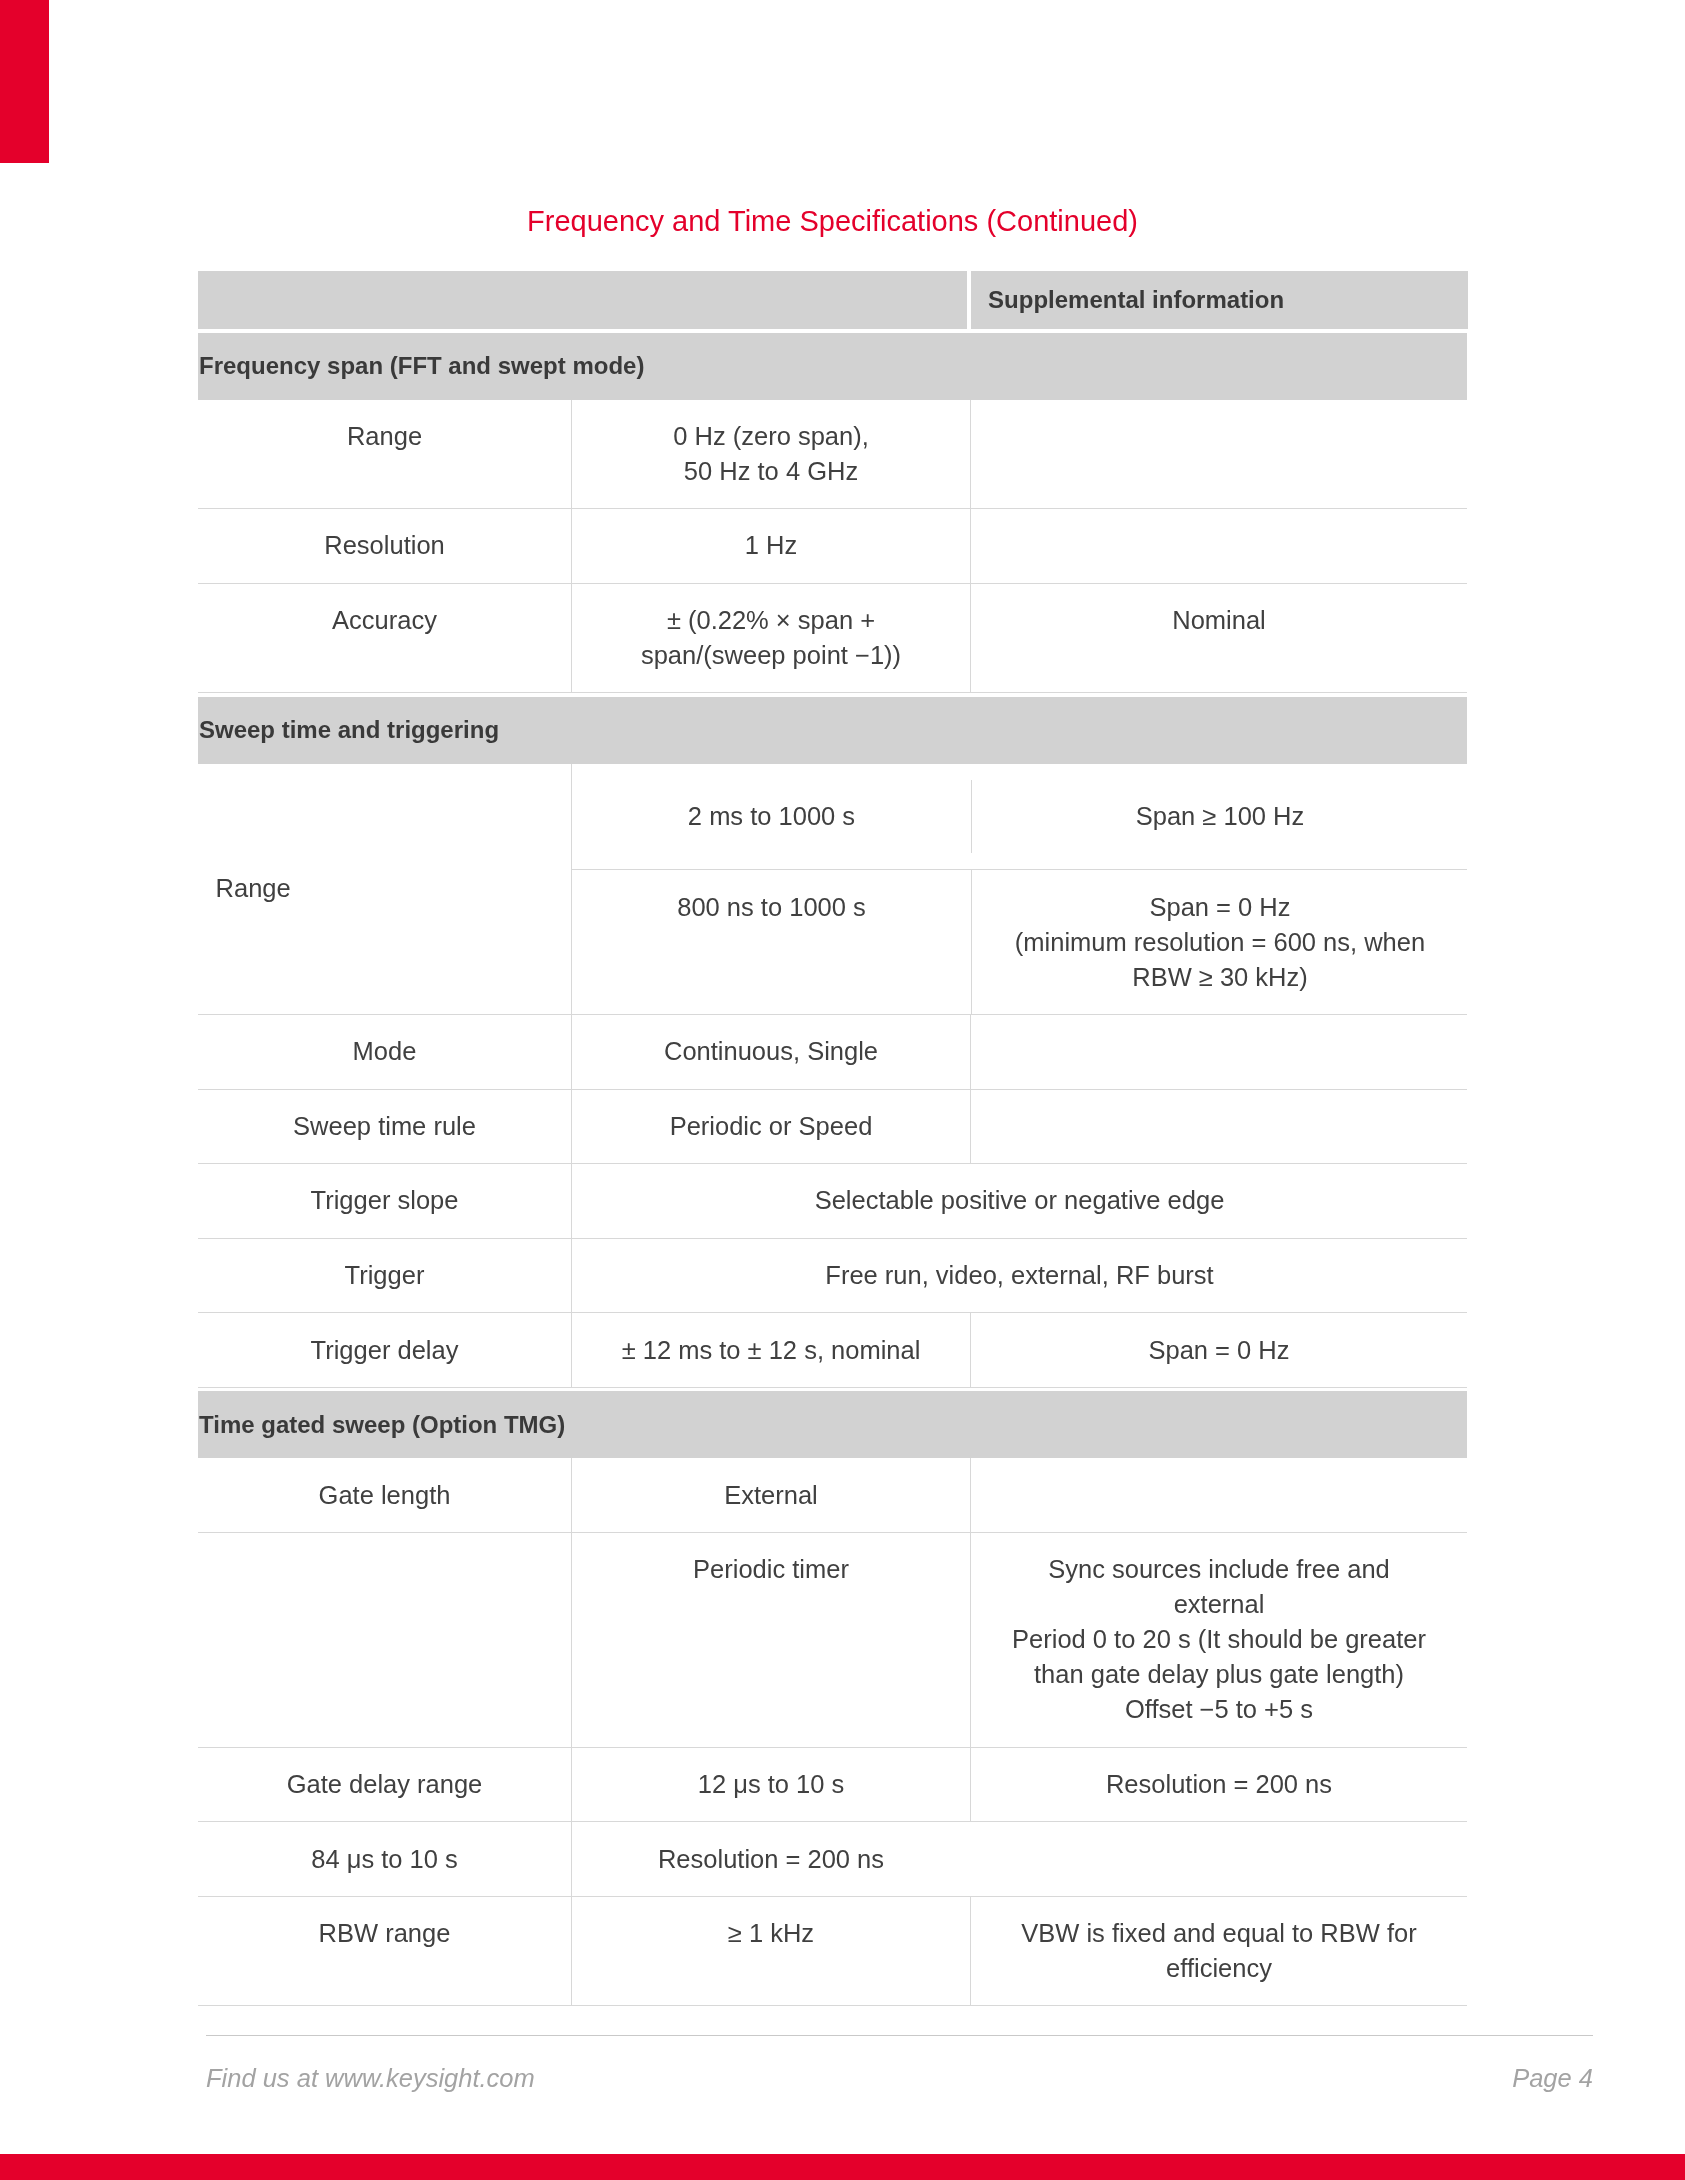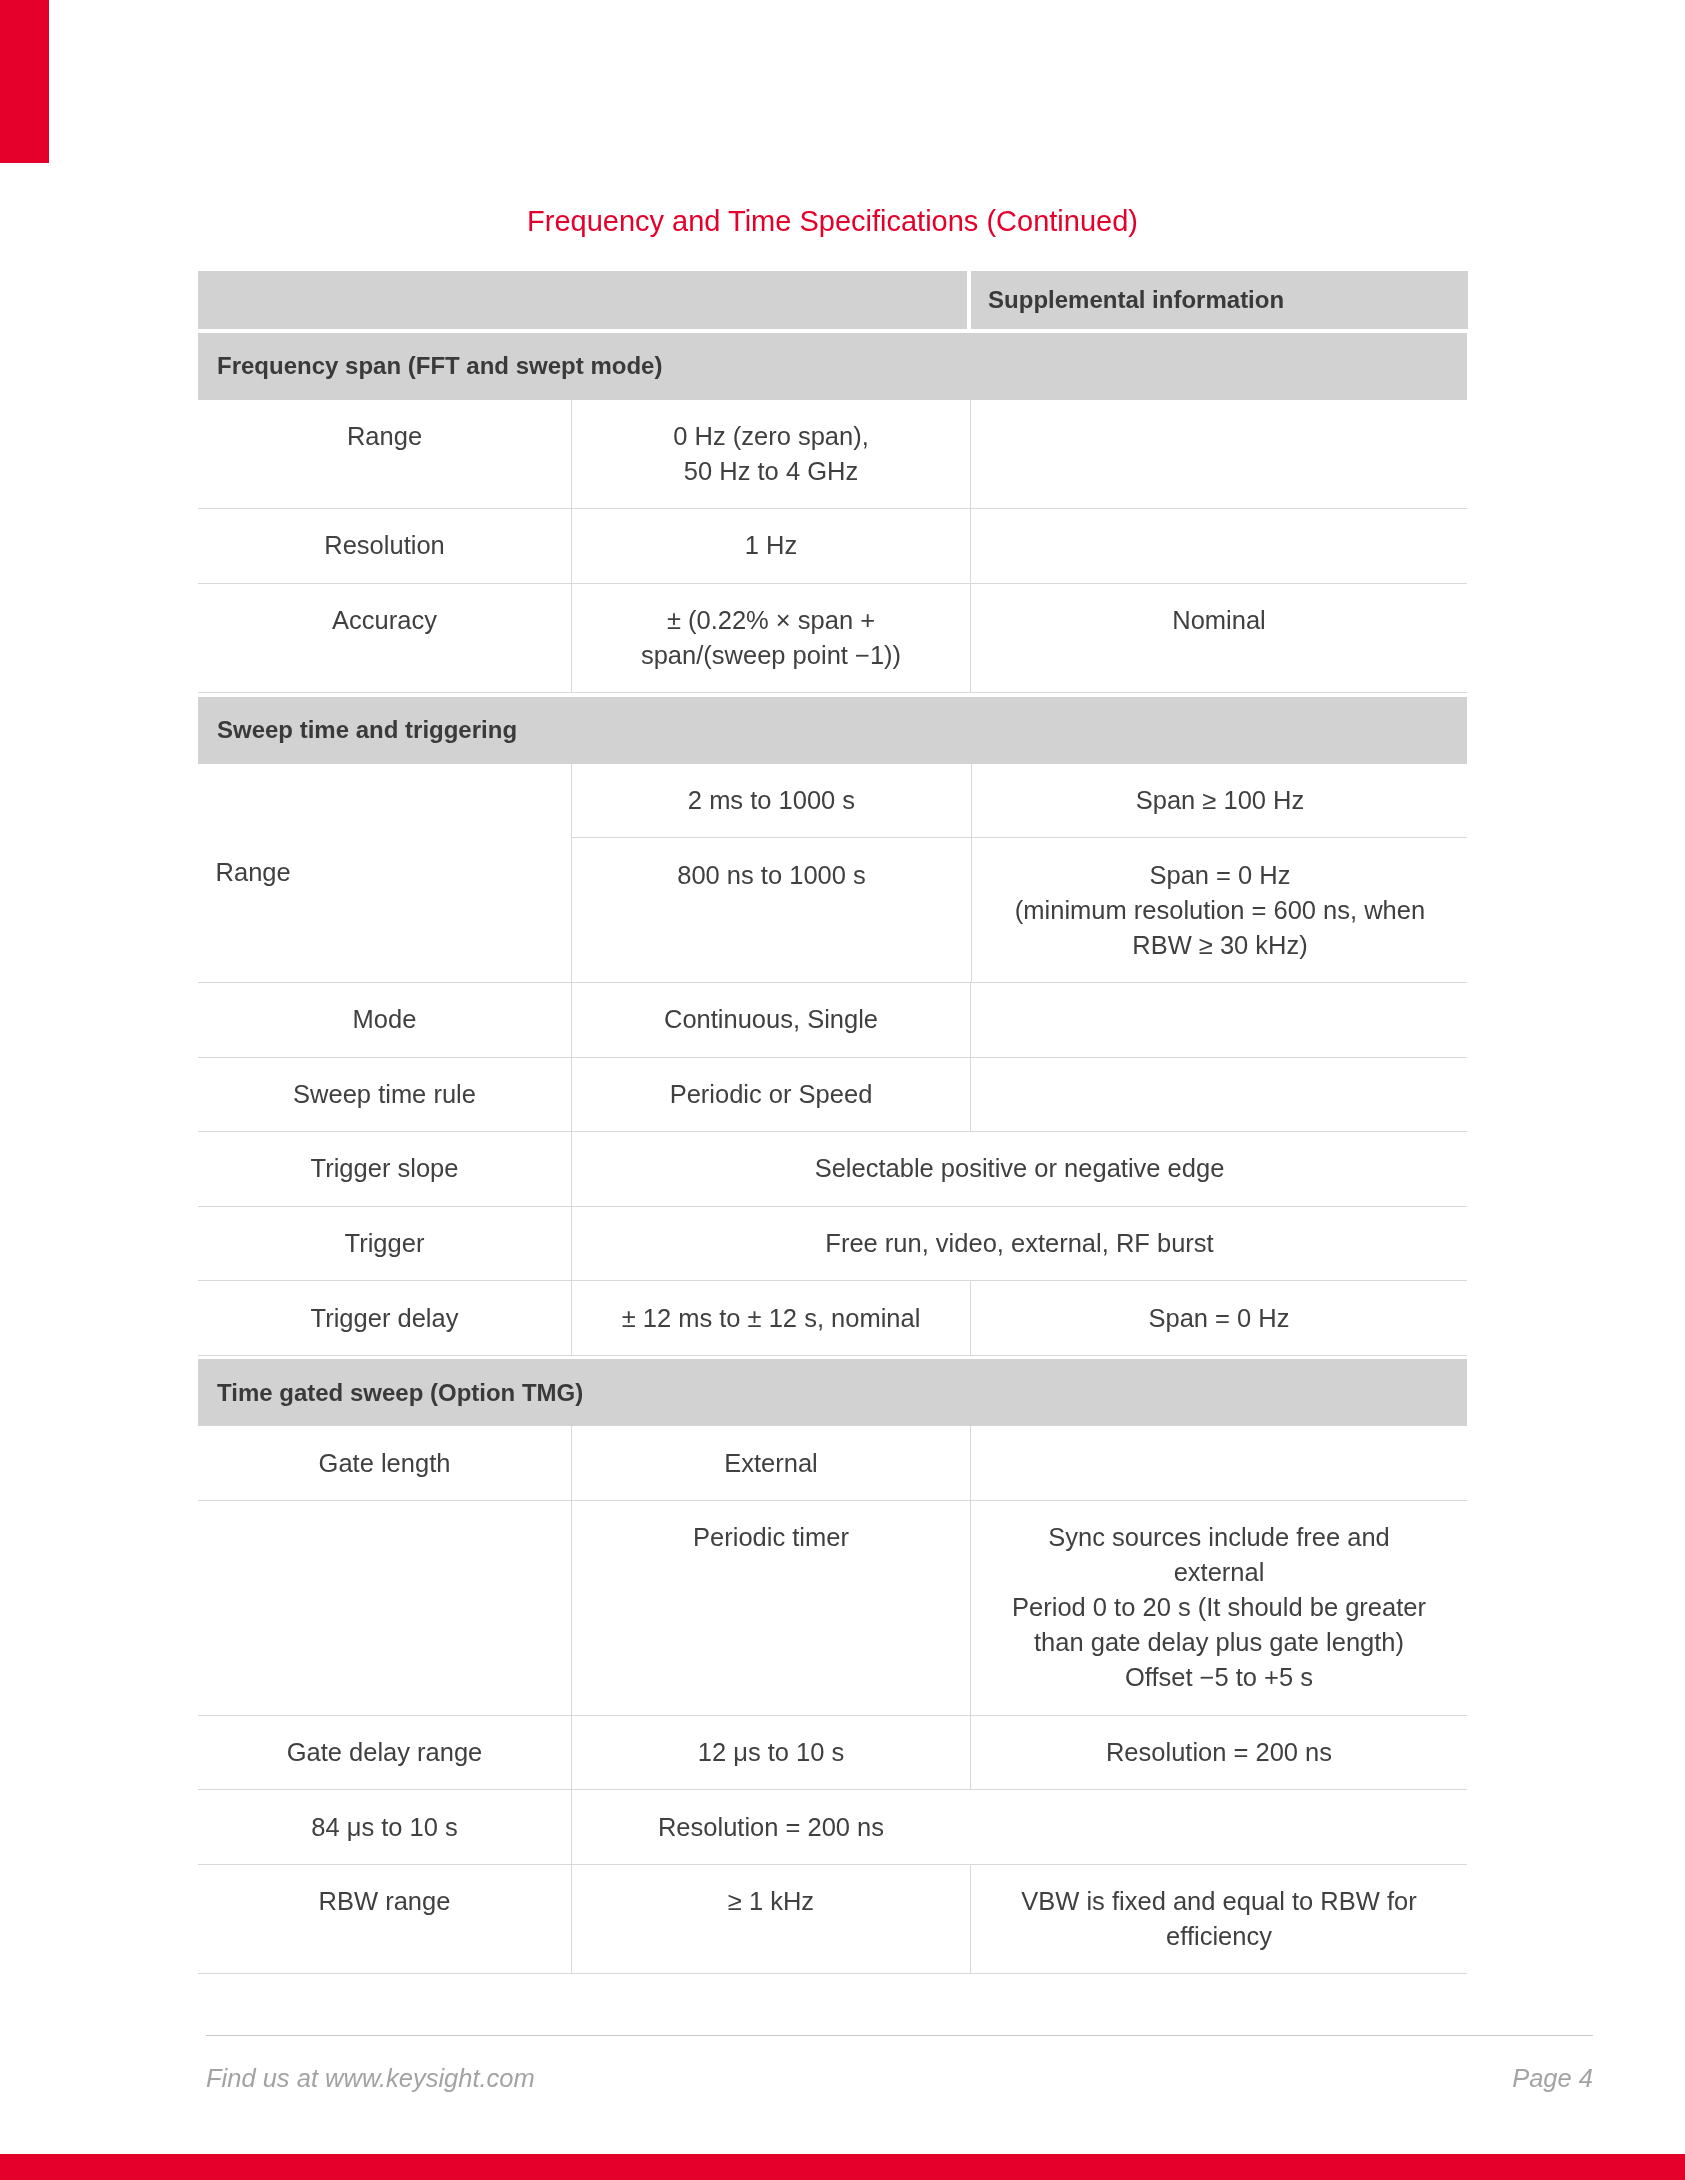--- a/index.html
+++ b/index.html
@@ -20,29 +20,29 @@
   .accent-bottom{position:absolute;left:0;top:2154px;width:1685px;height:26px;background:var(--red);}
   .content{position:absolute;left:198px;top:204px;width:1269px;text-align:center;}
   .title{font-size:29px;font-weight:400;color:var(--red);margin:0 0 32px 0;line-height:35px;}
 
   .thead{display:grid;grid-template-columns:769px 497px;column-gap:3.5px;height:58px;}
   .thead>div{background:var(--bar-gray);display:flex;align-items:center;padding:0 17.6px;}
   .thead .supp{font-weight:bold;font-size:24px;color:var(--head-text);}
 
   .section-bar{
     margin-top:3.5px;height:67px;background:var(--bar-gray);
-    display:flex;align-items:center;padding:0 19px;
+    display:flex;align-items:center;padding:0 1px;
     font-weight:bold;font-size:24px;color:var(--head-text);
   }
 
   .row{display:grid;grid-template-columns:373px 399px 497px;border-bottom:0.9px solid var(--line);}
   .row.span2{grid-template-columns:373px 896px;}
   .row.compound{grid-template-columns:373px 896px;}
   .row > * + *{border-left:0.9px solid var(--line);}
-  .subrow{display:grid;grid-template-columns:399px 497px;}
+  .subrow{display:grid;grid-template-columns:399px 497px;margin-top:16px;}
   .subrow > * + *{border-left:0.9px solid var(--line);}
   .subrow + .subrow{border-top:0.9px solid var(--line);}
 
   .cell{padding:19.3px 17.6px;font-size:25.5px;line-height:35px;white-space:pre-line;}
   .vcenter{display:flex;align-items:center;}
 
   .footer{
     position:absolute;left:206px;top:2035px;width:1387px;
     border-top:0.9px solid #C9C9C9;padding-top:28px;
     display:flex;justify-content:space-between;

